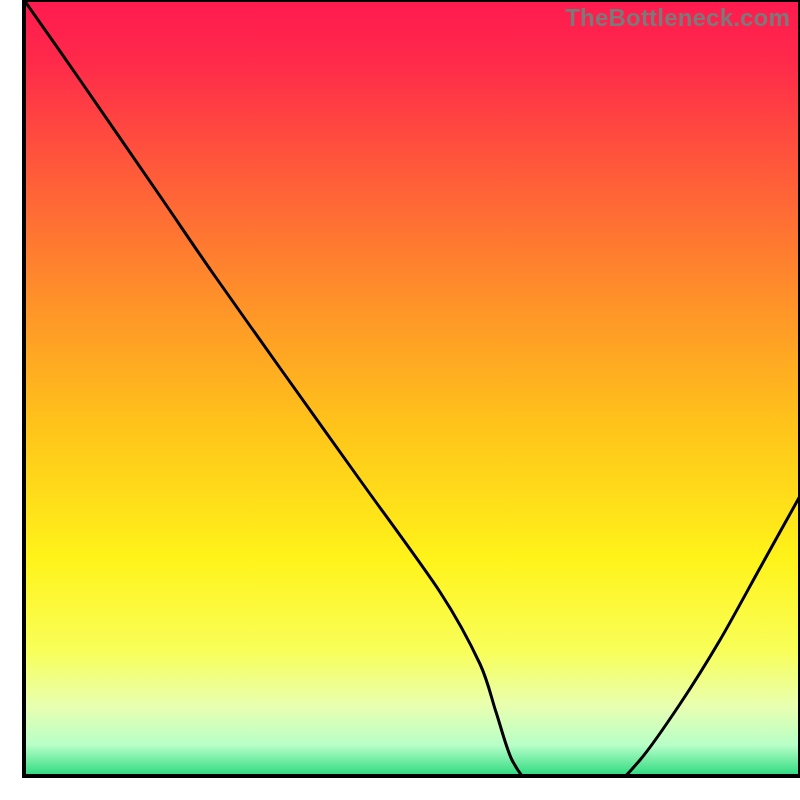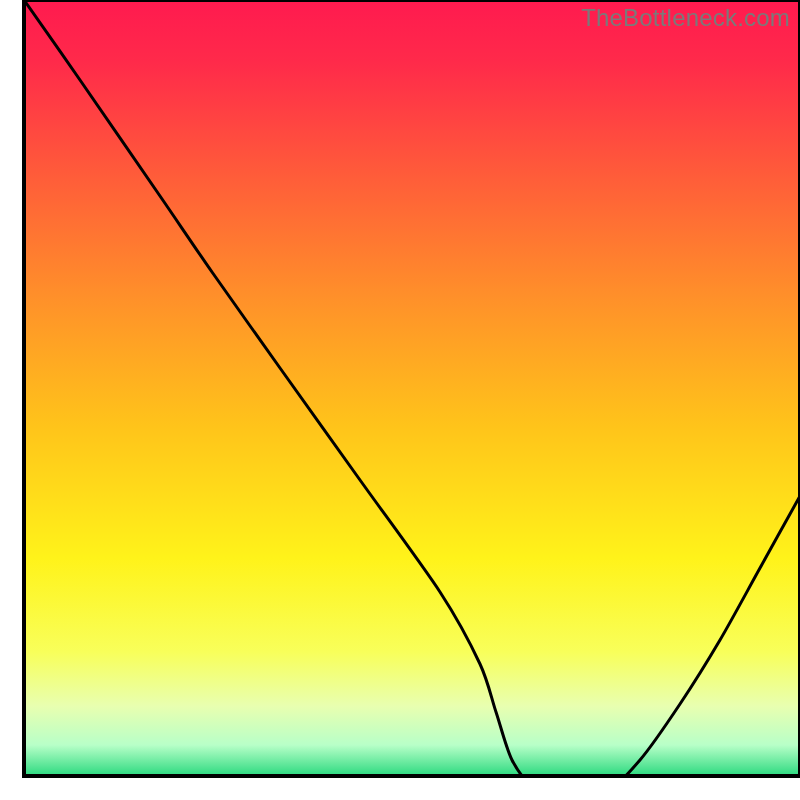--- a/index.html
+++ b/index.html
@@ -14,21 +14,21 @@
     position: relative;
     width: 800px;
     height: 800px;
   }
   .watermark {
     position: absolute;
     top: 4px;
     right: 10px;
     color: #7a7a7a;
     font-size: 24px;
-    font-weight: 400;
+    font-weight: 700;
     letter-spacing: 0.2px;
     z-index: 50;
   }
   svg.plot {
     position: absolute;
     left: 0;
     top: 0;
     width: 800px;
     height: 800px;
   }

